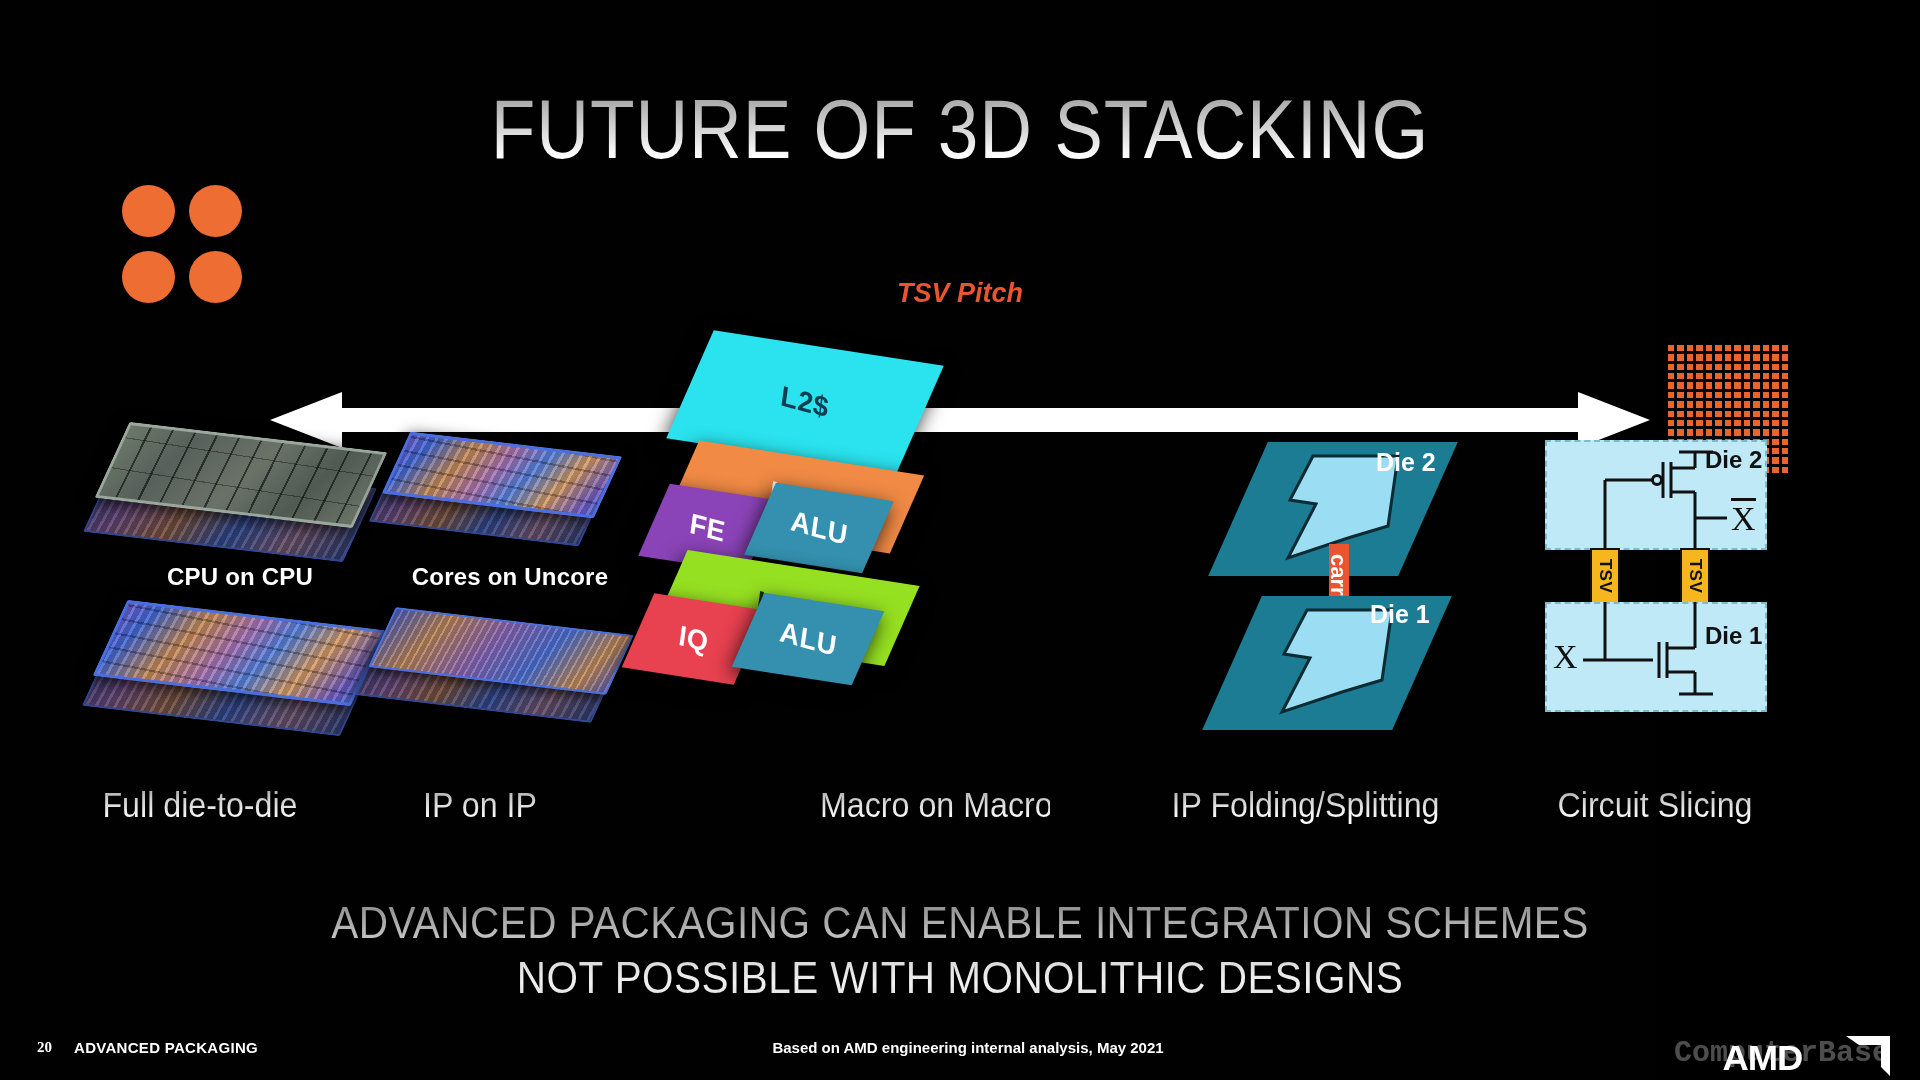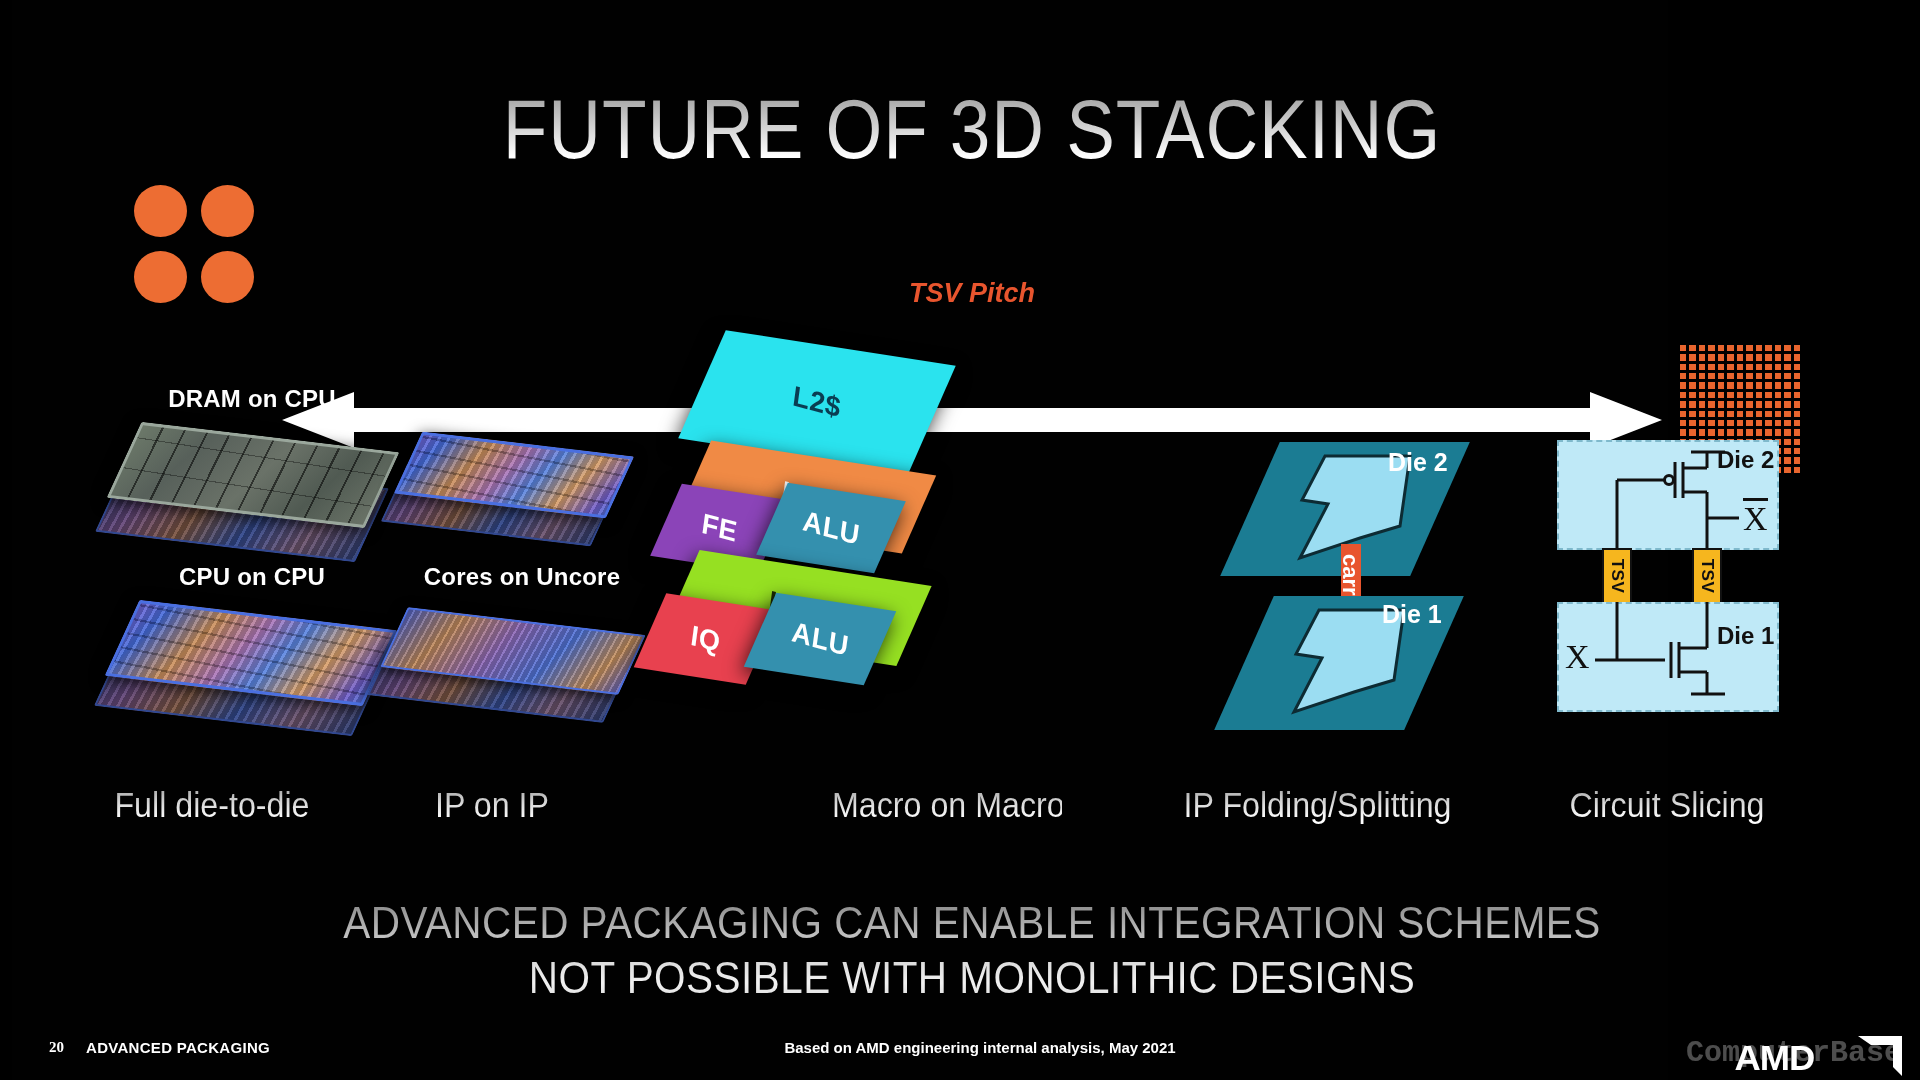--- a/index.html
+++ b/index.html
@@ -7,21 +7,20 @@
   html, body {
     width: 1920px; height: 1080px;
     background: #000;
     overflow: hidden;
     font-family: "Liberation Sans", sans-serif;
   }
   #slide {
     position: relative;
     width: 1656px; height: 1080px;
     background: #010101;
-    margin-left: 12px;
   }
 
   
   #title {
     position: absolute;
     left: 0; top: 82px; width: 1920px;
     text-align: center;
     font-family: "Liberation Sans Narrow", "Liberation Sans", sans-serif;
     font-size: 83px;
     font-weight: 400;
@@ -439,21 +438,20 @@
         <div class="px"></div>
         <div class="px"></div>
         <div class="px"></div>
     </div>
   </div>
 
   <div id="tsv-pitch-label">TSV Pitch</div>
 
   <div class="panel" style="left:60px; top:385px; width:360px; height:370px;">
 
-    <div class="panel-title" style="top:0;">DRAM on CPU</div>
     <div class="diestack" style="left:10px; top:40px; width:340px; height:130px;">
       <div class="die-plate die-cpu-dim" style="left:30px; top:48px; width:260px; height:74px;"></div>
       <div class="die-plate die-dram-top" style="left:42px; top:12px; width:258px; height:76px;"></div>
     </div>
 
     <div class="panel-title" style="top:178px;">CPU on CPU</div>
     <div class="diestack" style="left:10px; top:218px; width:340px; height:130px;">
       <div class="die-plate die-cpu-dim" style="left:28px; top:48px; width:258px; height:70px;"></div>
       <div class="die-plate die-cpu" style="left:40px; top:12px; width:258px; height:76px;"></div>
     </div>

